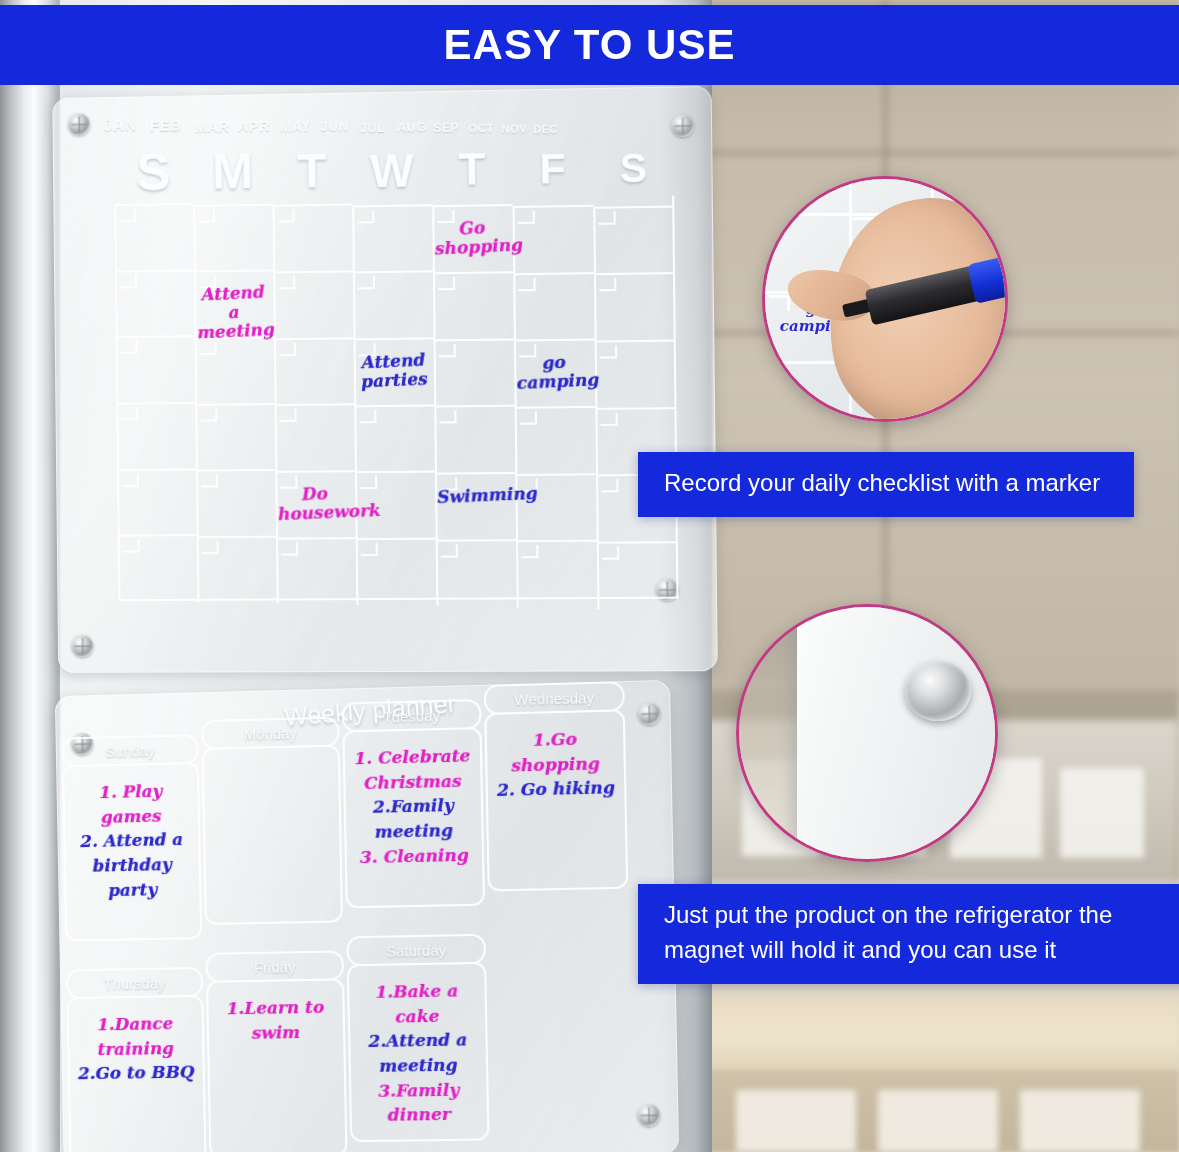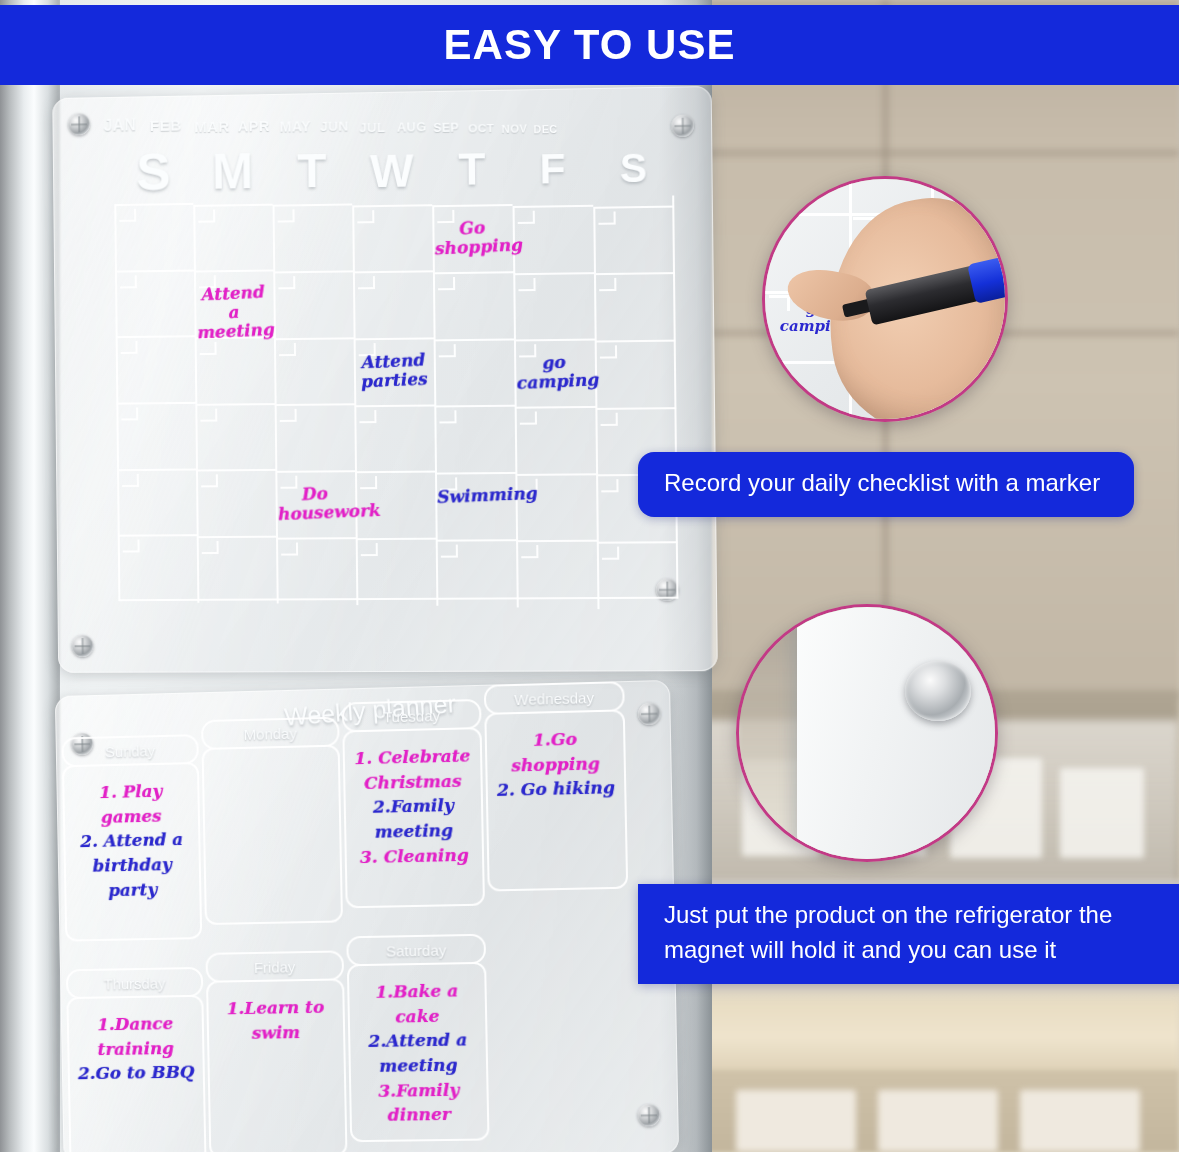--- a/index.html
+++ b/index.html
@@ -340,21 +340,21 @@
   .caption {
     position: absolute;
     background: #1429db;
     color: #ffffff;
     z-index: 35;
     padding: 14px 26px 16px;
     font-size: 24px;
     line-height: 1.45;
     box-shadow: 0 2px 10px rgba(20,30,120,.3);
   }
-  #caption-1 { left: 638px; top: 452px; width: 496px; border-radius: 16px; }
+  #caption-1 { left: 638px; top: 452px; width: 496px; }
   #caption-2 { left: 638px; top: 884px; width: 572px; }
 </style>
 </head>
 <body>
 
 <div id="scene">
   <div class="bg-wall"></div>
   <div class="bg-wall-seam" style="left:700px;top:150px;width:479px;height:6px;"></div>
   <div class="bg-wall-seam" style="left:700px;top:330px;width:479px;height:6px;"></div>
   <div class="bg-wall-seam" style="left:882px;top:0px;width:7px;height:700px;"></div>

